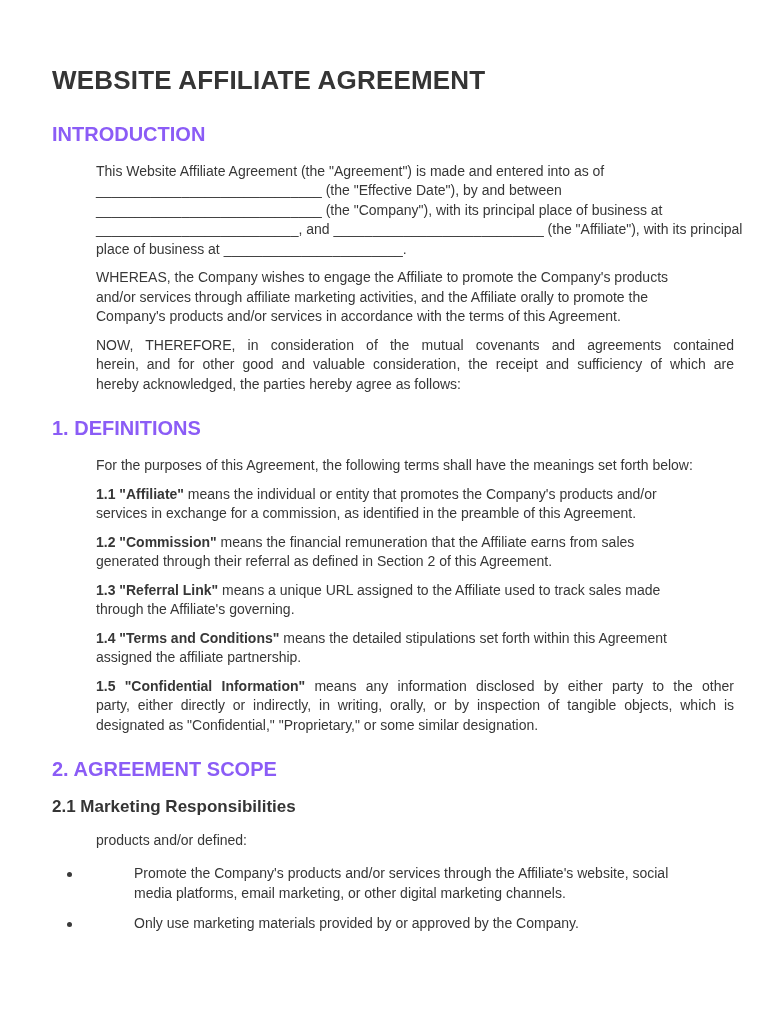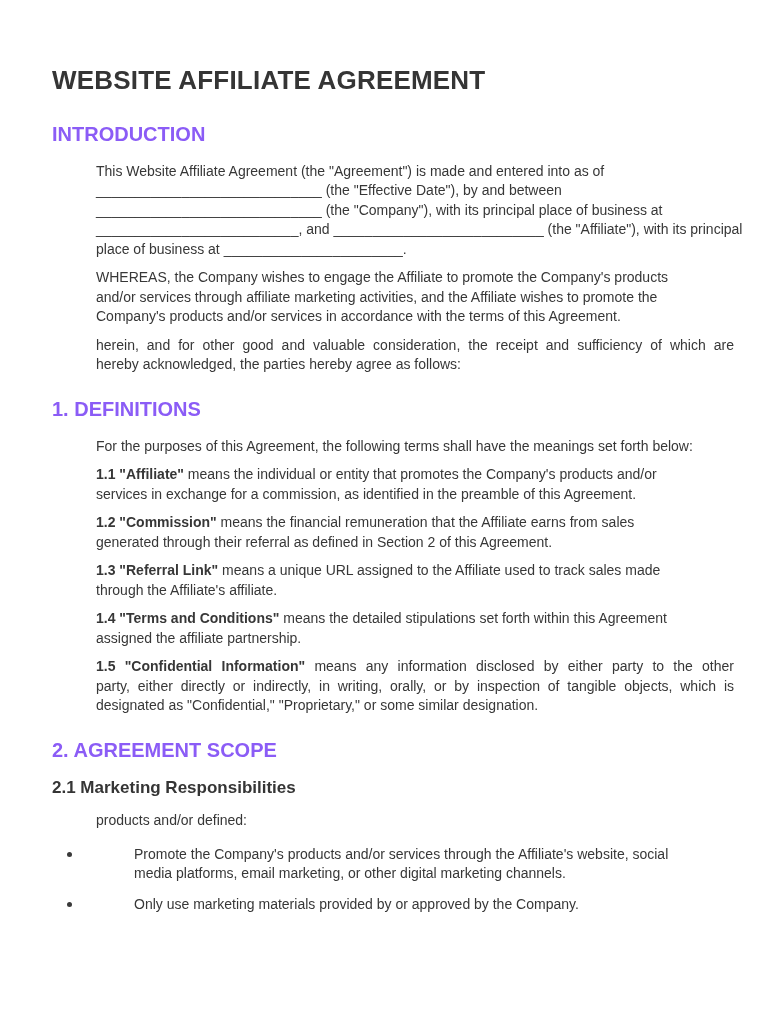--- a/index.html
+++ b/index.html
@@ -80,25 +80,26 @@
   <div class="para">
     <div class="ln">This Website Affiliate Agreement (the "Agreement") is made and entered into as of</div>
     <div class="ln">_____________________________ (the "Effective Date"), by and between</div>
     <div class="ln">_____________________________ (the "Company"), with its principal place of business at</div>
     <div class="ln">__________________________, and ___________________________ (the "Affiliate"), with its principal</div>
     <div class="ln">place of business at _______________________.</div>
   </div>
 
   <div class="para">
     <div class="ln">WHEREAS, the Company wishes to engage the Affiliate to promote the Company's products</div>
-    <div class="ln">and/or services through affiliate marketing activities, and the Affiliate wishes to promote the</div>
+    <div class="ln">and/or services through affiliate marketing activities, and the Affiliate orally to promote the</div>
     <div class="ln">Company's products and/or services in accordance with the terms of this Agreement.</div>
   </div>
 
   <div class="para">
+    <div class="ln jl">NOW, THEREFORE, in consideration of the mutual covenants and agreements contained</div>
     <div class="ln jl">herein, and for other good and valuable consideration, the receipt and sufficiency of which are</div>
     <div class="ln">hereby acknowledged, the parties hereby agree as follows:</div>
   </div>
 
   <h2 class="sec">1. DEFINITIONS</h2>
 
   <div class="para">
     <div class="ln">For the purposes of this Agreement, the following terms shall have the meanings set forth below:</div>
   </div>
 
@@ -107,21 +108,21 @@
     <div class="ln">services in exchange for a commission, as identified in the preamble of this Agreement.</div>
   </div>
 
   <div class="para">
     <div class="ln"><span class="lead">1.2 "Commission"</span><span> means the financial remuneration that the Affiliate earns from sales</span></div>
     <div class="ln">generated through their referral as defined in Section 2 of this Agreement.</div>
   </div>
 
   <div class="para">
     <div class="ln"><span class="lead">1.3 "Referral Link"</span><span> means a unique URL assigned to the Affiliate used to track sales made</span></div>
-    <div class="ln">through the Affiliate's affiliate.</div>
+    <div class="ln">through the Affiliate's governing.</div>
   </div>
 
   <div class="para">
     <div class="ln"><span class="lead">1.4 "Terms and Conditions"</span><span> means the detailed stipulations set forth within this Agreement</span></div>
     <div class="ln">assigned the affiliate partnership.</div>
   </div>
 
   <div class="para">
     <div class="ln jl"><span class="lead">1.5 "Confidential Information"</span><span> means any information disclosed by either party to the other</span></div>
     <div class="ln jl">party, either directly or indirectly, in writing, orally, or by inspection of tangible objects, which is</div>

